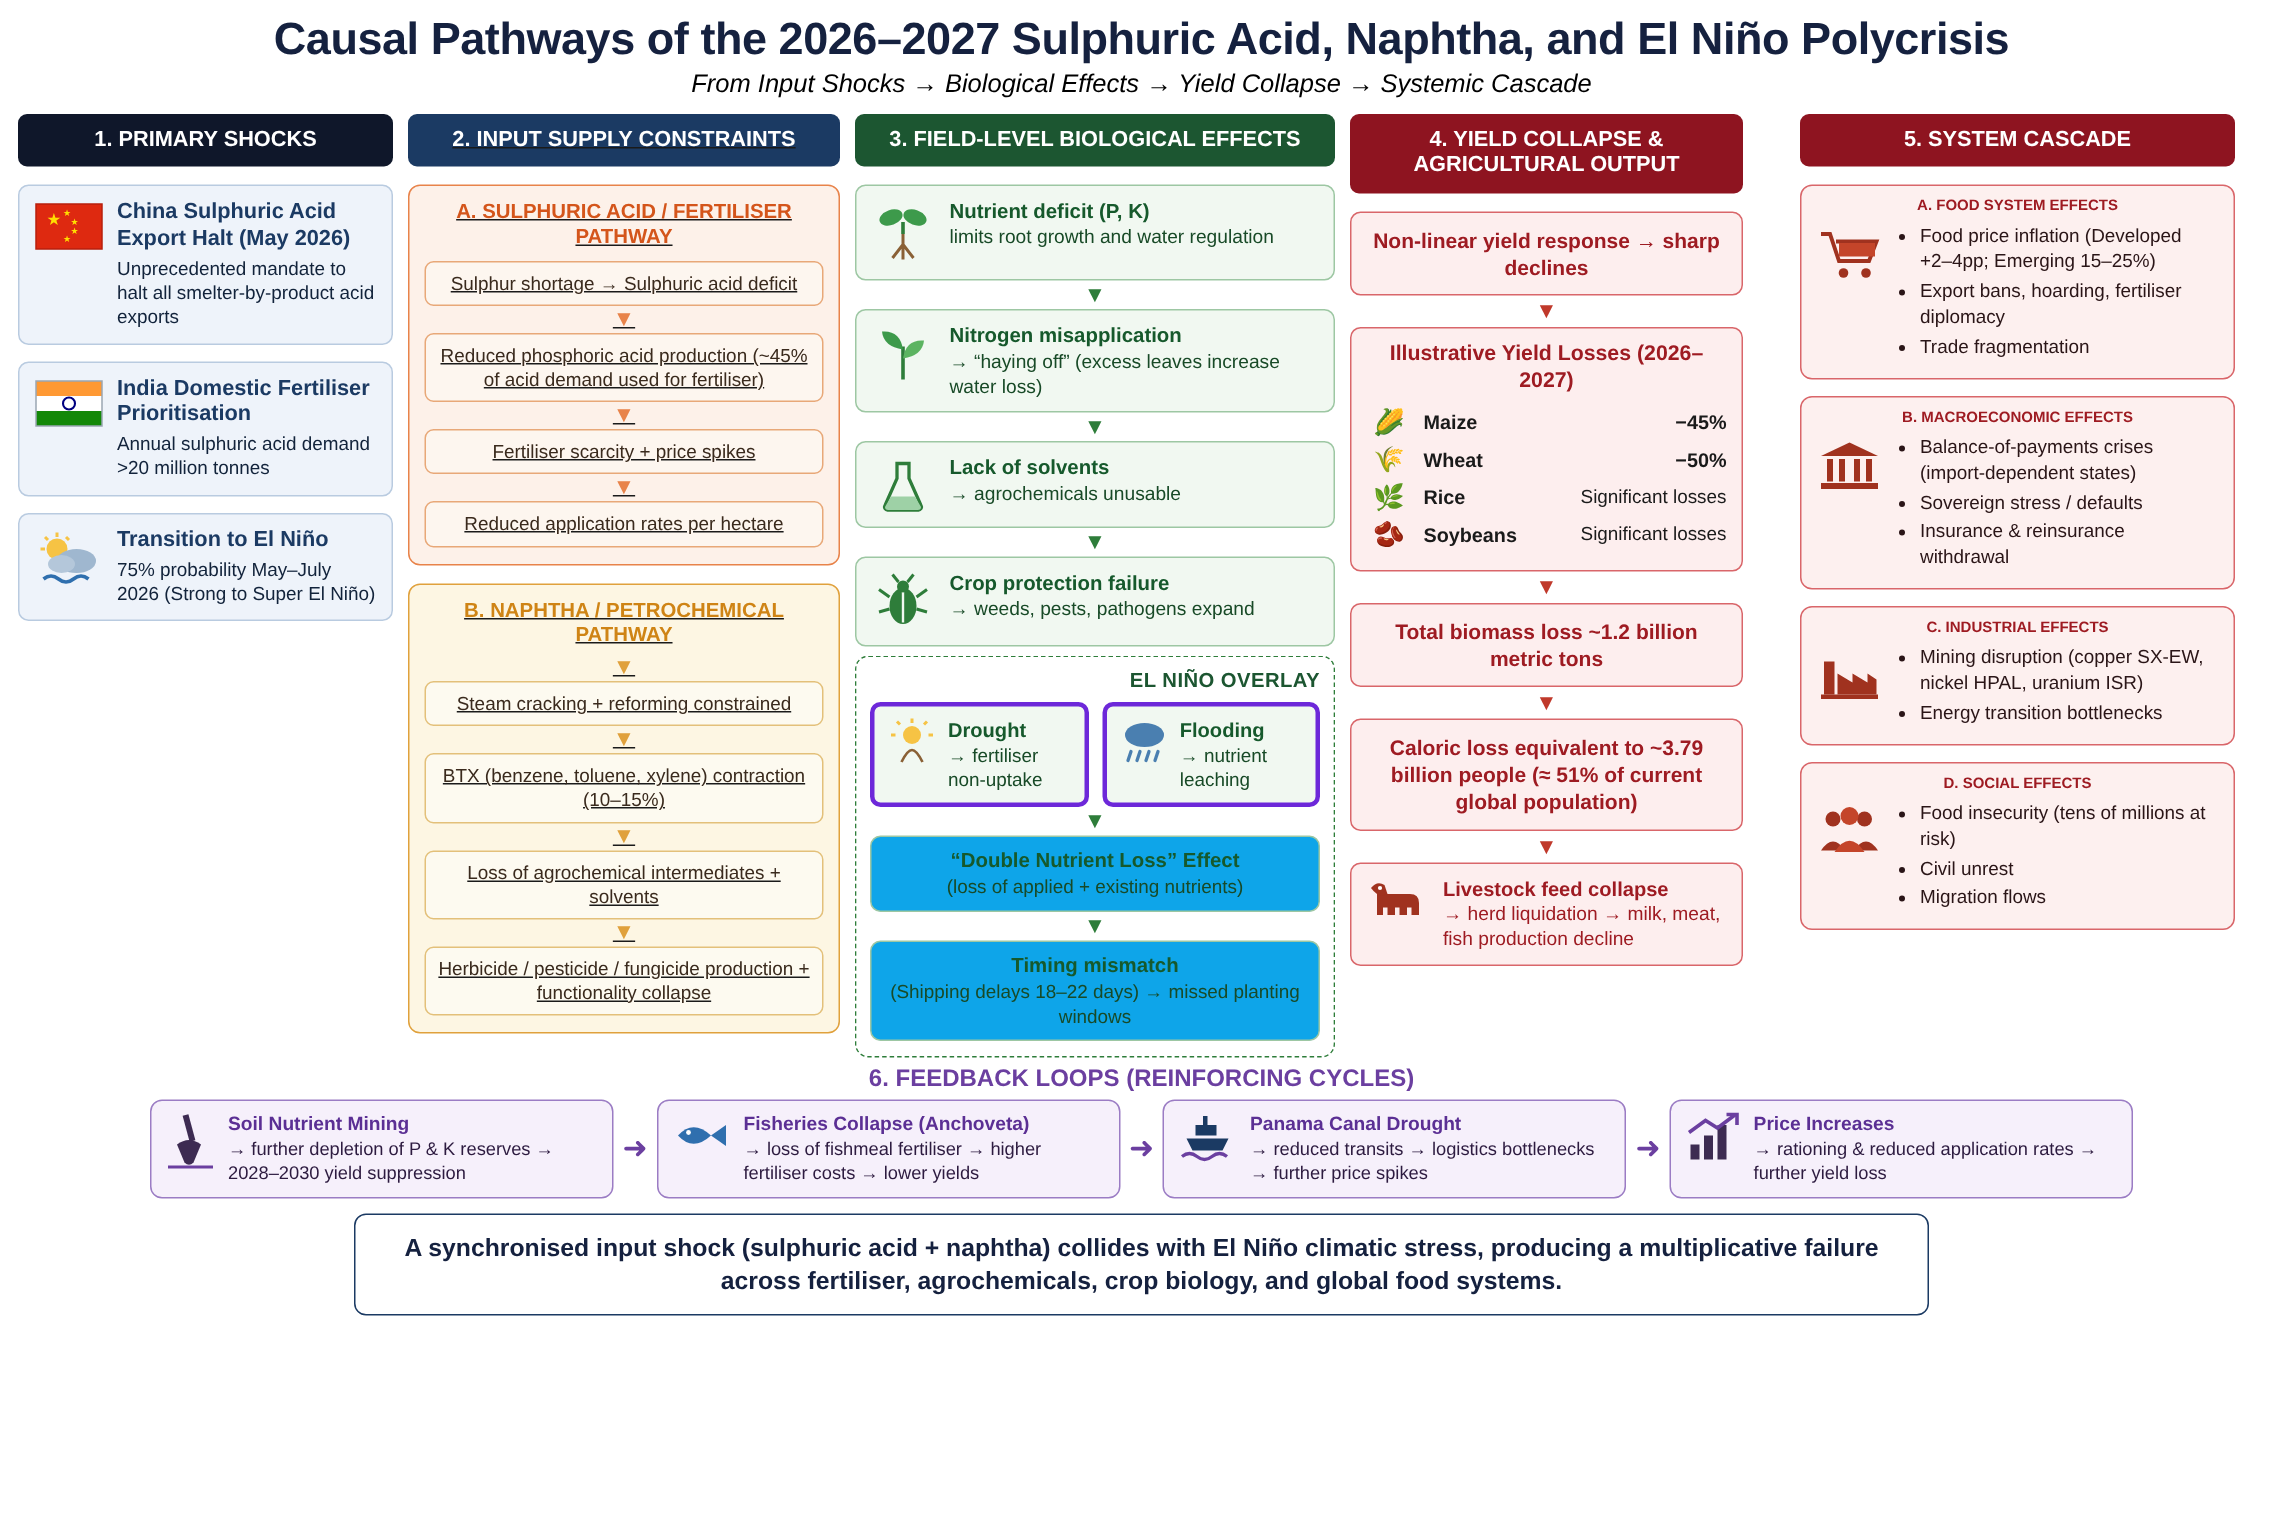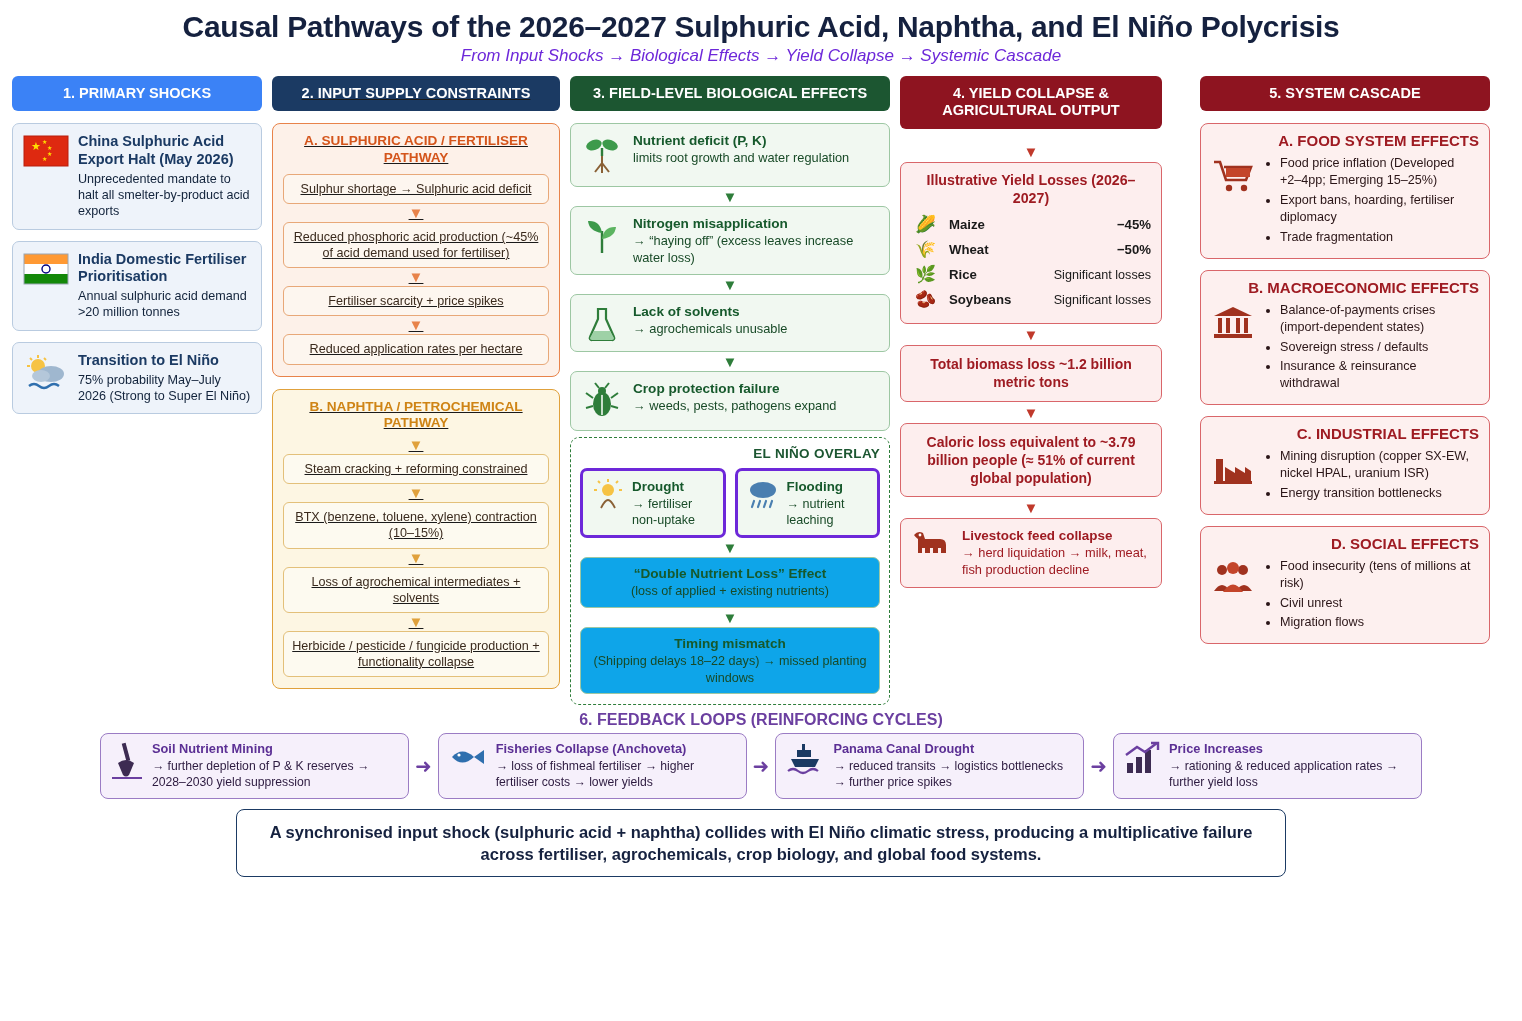--- a/index.html
+++ b/index.html
@@ -16,21 +16,21 @@
     font-size:30px;
     font-weight:bold;
     color:#15213f;
     margin-top:10px;
     letter-spacing:-0.3px;
   }
   .subtitle{
     text-align:center;
     font-size:17px;
     font-style:italic;
-    color:#6d28d9;
+    color:#000000;
     margin-top:2px;
   }
   .columns{
     display:flex;
     align-items:flex-start;
     padding:10px 12px 0 12px;
     gap:10px;
   }
   .col{display:flex;flex-direction:column;}
   .col1{width:250px;}
@@ -42,21 +42,21 @@
   .colhead{
     color:#fff;
     font-weight:bold;
     font-size:14.5px;
     text-align:center;
     border-radius:6px;
     padding:9px 6px;
     margin-bottom:12px;
     line-height:1.2;
   }
-  .h1{background:#3b82f6;}
+  .h1{background:#0f172a;}
   .h2{background:#1b3a63;}
   .h3{background:#1c5631;}
   .h4{background:#8e1420;}
   .h5{background:#8e1420;}
 
   
   .shock{
     background:#eef3fa;
     border:1px solid #b9cbe0;
     border-radius:7px;
@@ -158,21 +158,21 @@
     padding:8px 9px;display:flex;gap:8px;align-items:flex-start;color:#9e1b22;
   }
   .livestock .tx{font-size:12.8px;line-height:1.32;text-align:left;}
   .livestock .tx b{font-size:13.4px;}
 
   
   .eff{
     background:#fdf0ef;border:1.4px solid #d9666a;border-radius:8px;
     padding:8px 10px 9px 10px;margin-bottom:11px;
   }
-  .eff-title{color:#9e1b22;font-weight:bold;font-size:15px;text-align:right;margin-bottom:6px;}
+  .eff-title{color:#9e1b22;font-weight:bold;font-size:10px;text-align:center;margin-bottom:6px;}
   .eff-body{display:flex;gap:9px;align-items:flex-start;}
   .eff-body .ic{flex:0 0 auto;width:44px;display:flex;justify-content:center;padding-top:3px;}
   .eff ul{margin:0;padding-left:16px;font-size:12.6px;line-height:1.34;color:#2a1517;}
   .eff li{margin-bottom:3px;}
 
   
   .fb-title{
     text-align:center;color:#6b3fa0;font-weight:bold;font-size:16px;margin:6px 0 4px 0;
   }
   .fb-row{display:flex;align-items:stretch;justify-content:center;gap:0;padding:0 100px;}
@@ -389,20 +389,23 @@
       <div class="ov-wide">
         <b>Timing mismatch</b><br>
         <span>(Shipping delays 18–22 days) → missed planting windows</span>
       </div>
     </div>
   </div>
 
   <div class="col col4">
     <div class="colhead h4">4. YIELD COLLAPSE &amp; AGRICULTURAL OUTPUT</div>
 
+    <div class="ycard">
+      <div class="big">Non-linear yield response → sharp declines</div>
+    </div>
     <div class="arrow-r">▼</div>
 
     <div class="ycard">
       <div class="yl-title">Illustrative Yield Losses (2026–2027)</div>
       <div class="yl-row">
         <span class="ic">🌽</span>
         <span class="nm">Maize</span>
         <span class="vl">−45%</span>
       </div>
       <div class="yl-row">

